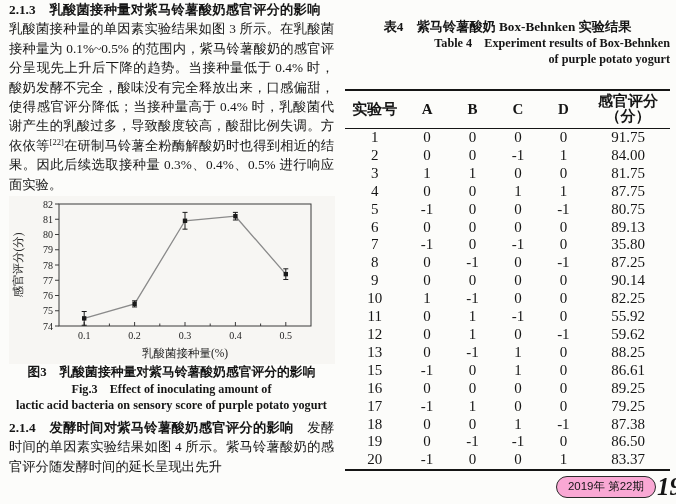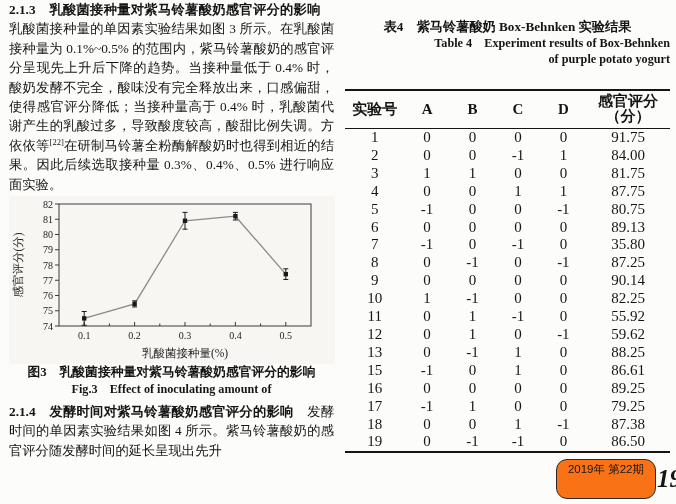--- a/index.html
+++ b/index.html
@@ -30,22 +30,22 @@
     border-bottom:1.4px solid #151515;font-weight:bold;text-align:center;
     padding:3px 0 4px;white-space:pre-line;line-height:15px;vertical-align:middle;
   }
   table.bbk tbody td{text-align:center;padding:0;height:17.9px;line-height:17.9px;}
   th.c-run,td.c-run{width:17%;}
   th.c-fac,td.c-fac{width:13%;}
   th.c-score,td.c-score{width:24%;}
   .footer{position:absolute;right:-6px;bottom:5px;display:flex;align-items:center;}
   .pill{
     display:inline-block;border:1.4px solid #2a2a2a;border-radius:11px;
-    padding:2px 11px 21px;font-family:"Liberation Sans","DejaVu Sans",sans-serif;
-    font-size:11.5px;background:#f97316;white-space:nowrap;
+    padding:2px 11px 3px;font-family:"Liberation Sans","DejaVu Sans",sans-serif;
+    font-size:11.5px;background:#f9a8d4;white-space:nowrap;
   }
   .pagenum{
     display:inline-block;font-weight:bold;font-style:italic;font-size:25px;
     margin-left:1px;line-height:24px;
   }
   svg text{font-family:"Liberation Serif","DejaVu Serif",serif;fill:#222;}
 </style>
 </head>
 <body>
 
@@ -107,20 +107,21 @@
         <line x1="276.8" y1="72.8125" x2="276.8" y2="83.48749999999983" stroke="#1a1a1a" stroke-width="1"></line>
         <line x1="274.3" y1="72.8125" x2="279.3" y2="72.8125" stroke="#1a1a1a" stroke-width="1"></line>
         <line x1="274.3" y1="83.48749999999983" x2="279.3" y2="83.48749999999983" stroke="#1a1a1a" stroke-width="1"></line>
         <rect x="274.6" y="75.94999999999992" width="4.4" height="4.4" fill="#1a1a1a"></rect>
         <text x="176" y="161" text-anchor="middle" font-size="11.5">乳酸菌接种量(%)</text>
         <text x="13" y="69" text-anchor="middle" font-size="11.5" transform="rotate(-90 13 69)">感官评分(分)</text>
       </svg>
     <figcaption>
       <div class="cap cn">图3　乳酸菌接种量对紫马铃薯酸奶感官评分的影响</div>
       <div class="cap en">Fig.3　Effect of inoculating amount of</div>
+      <div class="cap en">lactic acid bacteria on sensory score of purple potato yogurt</div>
     </figcaption>
   </figure>
 
   <p class="para para214"><span class="bold">2.1.4　发酵时间对紫马铃薯酸奶感官评分的影响</span><span>　发酵时间的单因素实验结果如图 4 所示。紫马铃薯酸奶的感官评分随发酵时间的延长呈现出先升</span></p>
 </div>
 
 <div class="col right">
   <div class="tbl-title-cn">表4　紫马铃薯酸奶 Box-Behnken 实验结果</div>
   <div class="tbl-title-en">Table 4　Experiment results of Box-Behnken</div>
   <div class="tbl-title-en">of purple potato yogurt</div>
@@ -274,20 +275,28 @@
           <td class="c-score">87.38</td>
         </tr>
         <tr>
           <td class="c-run">19</td>
           <td class="c-fac">0</td>
           <td class="c-fac">-1</td>
           <td class="c-fac">-1</td>
           <td class="c-fac">0</td>
           <td class="c-score">86.50</td>
         </tr>
+        <tr>
+          <td class="c-run">20</td>
+          <td class="c-fac">-1</td>
+          <td class="c-fac">0</td>
+          <td class="c-fac">0</td>
+          <td class="c-fac">1</td>
+          <td class="c-score">83.37</td>
+        </tr>
       </tbody>
   </table>
 </div>
 
 <div class="footer">
   <span class="pill">2019年 第22期</span>
   <span class="pagenum">19</span>
 </div>
 
 </body></html>

